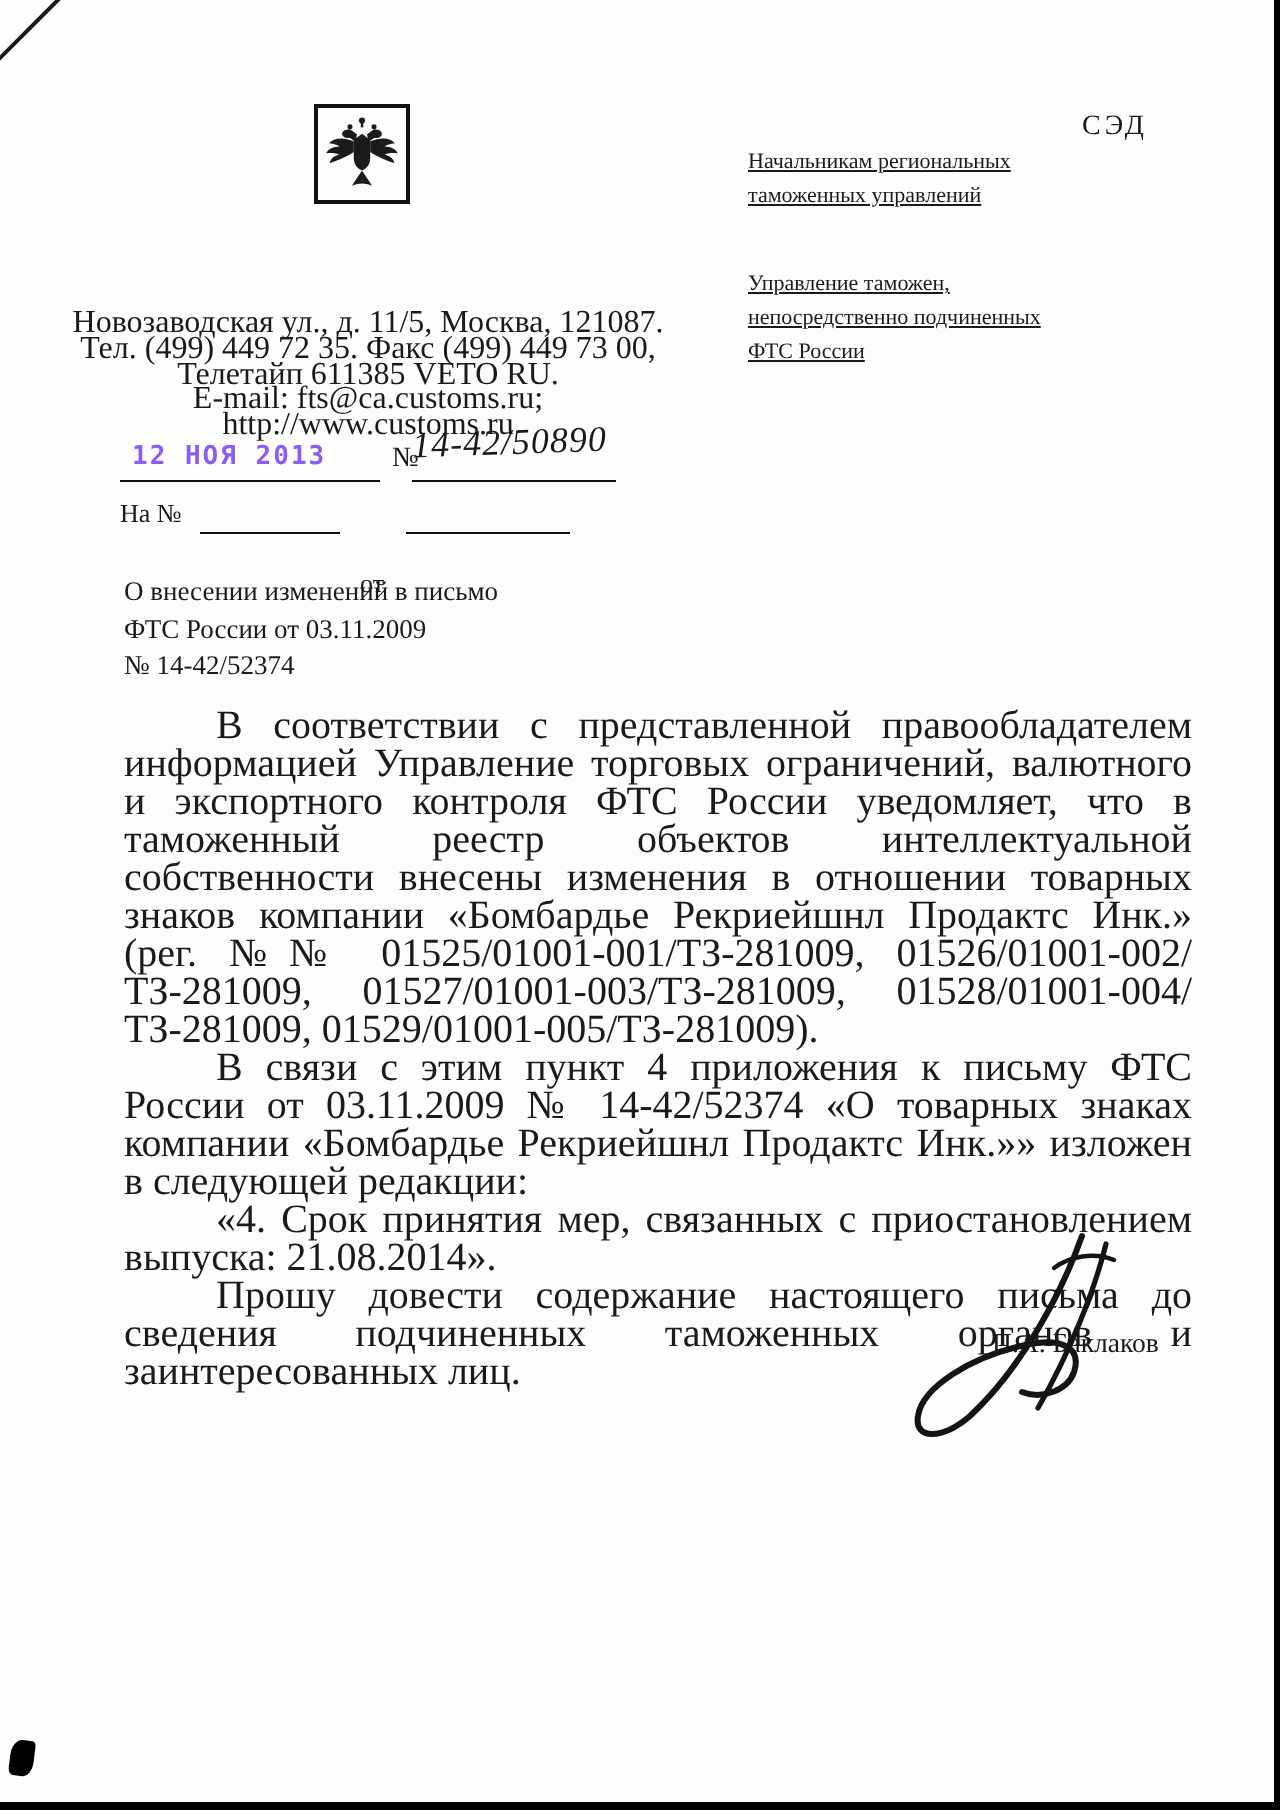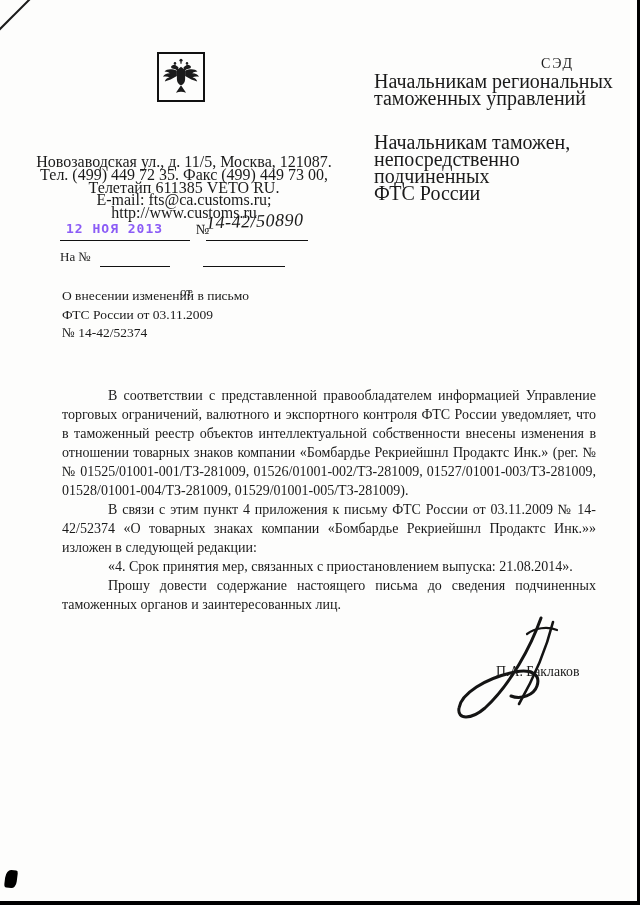--- a/index.html
+++ b/index.html
@@ -32,25 +32,25 @@
   .uline { position:absolute; height:0; border-bottom:1.6px solid #111; }
   .ul-date { top:240px; left:60px; width:130px; }
   .ul-num  { top:240px; left:206px; width:102px; }
   .na-label { position:absolute; top:249px; left:60px; font-size:13px; }
   .ul-na   { top:266px; left:100px; width:70px; }
   .ot-label { position:absolute; top:244px; left:180px; font-size:13px;margin-top:40px; }
   .ul-ot   { top:266px; left:203px; width:82px; }
 
   .subject { position:absolute; top:287px; left:62px; font-size:13.5px; line-height:18.5px; }
 
-  .addressees { position:absolute; top:73px; left:374px; width:242px; font-size:20px; line-height:17px; }
+  .addressees { position:absolute; top:73px; left:374px; width:242px; font-size:11px; line-height:17px;text-decoration:underline; }
   .addressees .group2 { margin-top:27px; }
 
-  .body-text { position:absolute; top:386px; left:62px; width:534px;
-    font-size:14px; line-height:19px; text-align:justify; }
+  .body-text { position:absolute; top:354px; left:62px; width:534px;
+    font-size:20px; line-height:19px; text-align:justify; }
   .body-text p { text-indent:46px; }
 
   .sig-titles { position:absolute; top:641px; left:62px; font-size:13.5px; line-height:18px; }
   .sig-svg { position:absolute; top:612px; left:423px; }
   .sig-name { position:absolute; top:664px; left:496px; font-size:13.8px; white-space:nowrap; }
 </style>
 </head>
 <body>
 
 <div class="page">
@@ -103,21 +103,21 @@
     <div>ФТС России от 03.11.2009</div>
     <div>№ 14-42/52374</div>
   </div>
 
   <div class="addressees">
     <div class="group1">
       <div>Начальникам региональных</div>
       <div>таможенных управлений</div>
     </div>
     <div class="group2">
-      <div>Начальникам таможен,</div>
+      <div>Управление таможен,</div>
       <div>непосредственно подчиненных</div>
       <div>ФТС России</div>
     </div>
   </div>
 
   <div class="body-text">
     <p>В соответствии с представленной правообладателем информацией Управление торговых ограничений, валютного и экспортного контроля ФТС России уведомляет, что в таможенный реестр объектов интеллектуальной собственности внесены изменения в отношении товарных знаков компании «Бомбардье Рекриейшнл Продактс Инк.» (рег. №№ 01525/01001-001/ТЗ-281009, 01526/01001-002/ТЗ-281009, 01527/01001-003/ТЗ-281009, 01528/01001-004/ТЗ-281009, 01529/01001-005/ТЗ-281009).</p>
     <p>В связи с этим пункт 4 приложения к письму ФТС России от 03.11.2009 № 14-42/52374 «О товарных знаках компании «Бомбардье Рекриейшнл Продактс Инк.»» изложен в следующей редакции:</p>
     <p>«4. Срок принятия мер, связанных с приостановлением выпуска: 21.08.2014».</p>
     <p>Прошу довести содержание настоящего письма до сведения подчиненных таможенных органов и заинтересованных лиц.</p>

